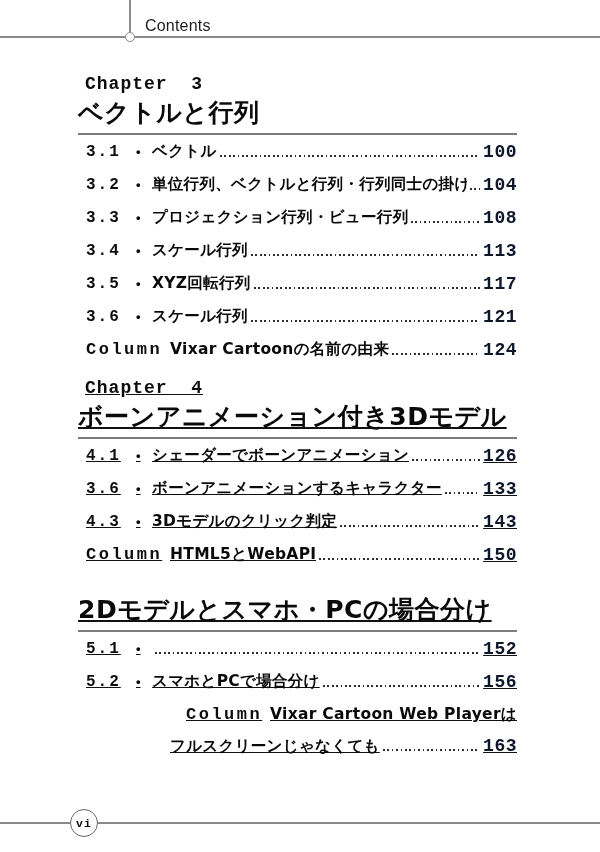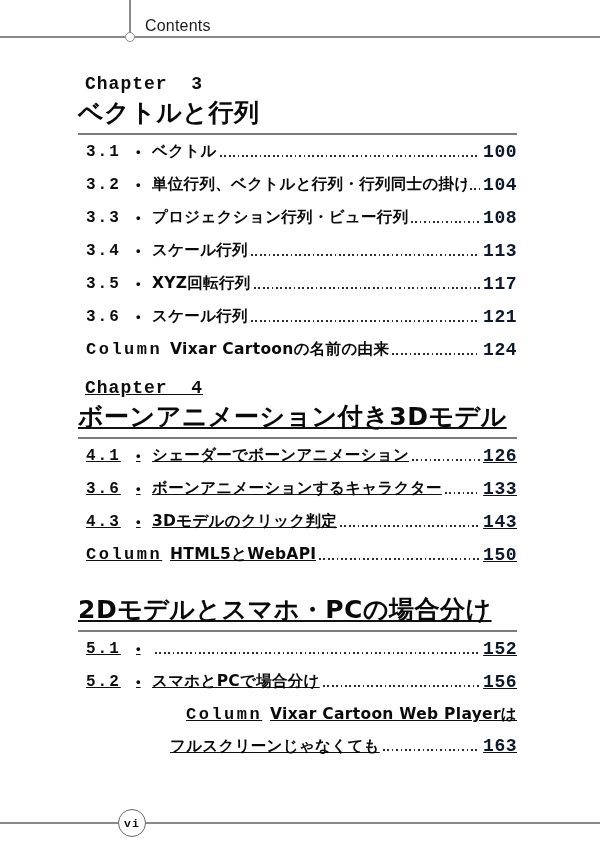--- a/index.html
+++ b/index.html
@@ -96,21 +96,21 @@
 
   
   .footer-rule {
     position: absolute; left: 0; top: 822px; width: 600px; height: 2px;
     background: var(--line);
   }
   .page-badge {
     position: absolute; left: 70px; top: 809px; width: 28px; height: 28px;
     border: 1.5px solid #666666; border-radius: 50%; background: #ffffff;
     display: flex; align-items: center; justify-content: center;
-    z-index: 2; font-size: 11.5px; letter-spacing: 1px; color: #0d0d0d; margin-left: 48px;
+    z-index: 2; font-size: 11.5px; letter-spacing: 1px; color: #0d0d0d;
   }
 </style>
 </head>
 <body>
 
 <div class="header-tick"></div>
 <div class="header-rule"></div>
 <div class="header-circle"></div>
 <div class="contents-label">Contents</div>
 

